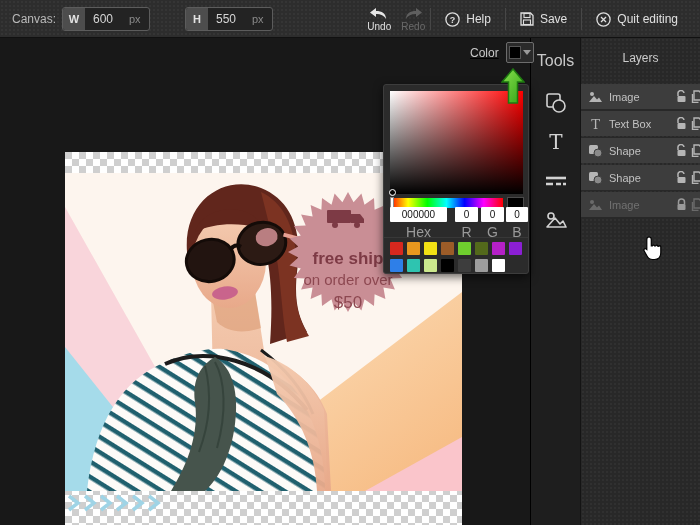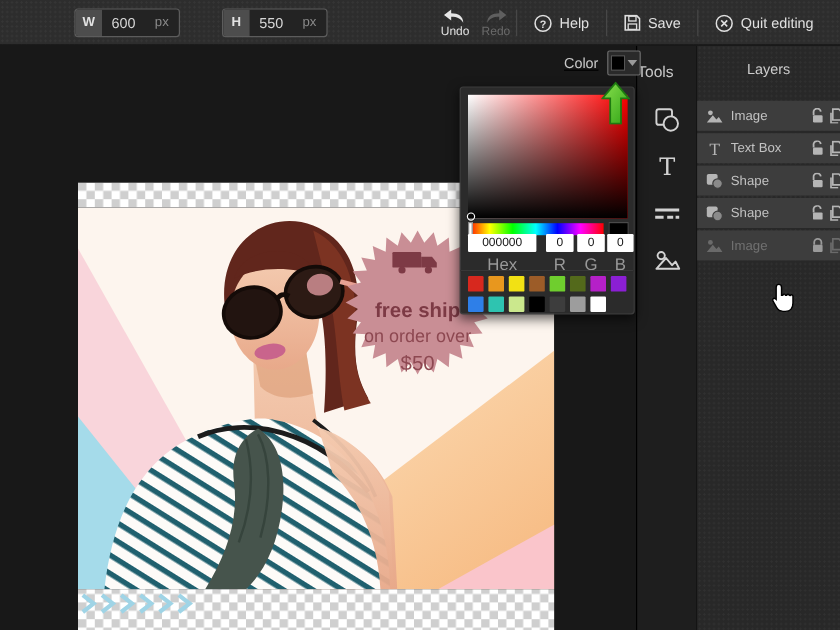--- a/index.html
+++ b/index.html
@@ -37,42 +37,42 @@
   #color-opt .lbl { color:#c9c9c9; font-size:12px; }
   #color-chip { width:28px; height:21px; border:1px solid #6d6d6d; border-radius:2px;
                 background:#2a2a2a; display:flex; align-items:center; padding:2px; gap:2px; cursor:pointer; }
   #color-chip .chip { width:15px; height:13px; background:#000; border:1px solid #555; }
   #color-chip .dd { width:0; height:0; border-left:4px solid transparent; border-right:4px solid transparent;
                     border-top:5px solid #9a9a9a; }
 
   
   #tools { left:530px; top:38px; width:50px; height:487px; background:#1e1e1e;
            border-left:1px solid #000; z-index:4; }
-  #tools .hdr { color:#c8c8c8; font-size:13px; text-align:left; padding-top:14px; }
+  #tools .hdr { color:#c8c8c8; font-size:16px; text-align:center; padding-top:14px; }
   .tool-btn { width:50px; height:38px; display:flex; align-items:center; justify-content:center;
               cursor:pointer; color:#d2d2d2; }
   #tool-list { margin-top:14px; display:flex; flex-direction:column; gap:1px; }
 
   
   #layers { left:580px; top:38px; width:120px; height:487px; background:#282828;
             background-image:radial-gradient(rgba(255,255,255,0.035) 1px, transparent 1px);
             background-size:4px 4px; border-left:1px solid #141414; z-index:4; }
   #layers .hdr { color:#cccccc; font-size:12px; text-align:center; padding-top:13px; height:46px; }
   .layer-row { position:relative; width:140px; height:25px; background:#3d3d3d; margin-bottom:2px;
                display:flex; align-items:center; padding:0 4px 0 7px; cursor:pointer; }
   .layer-row .lname { color:#c2c2c2; font-size:11px; margin-left:6px; flex:1; white-space:nowrap;
                       overflow:hidden; }
   .layer-acts { display:flex; gap:4px; align-items:center; }
   .layer-row.dimmed .licon, .layer-row.dimmed .lname, .layer-row.dimmed .act-dim { opacity:0.38; }
   .layer-row.active { background:#1ba7dc; height:27px; }
   .layer-row.active .lname { color:#ffffff; font-weight:bold; font-size:11px; }
   .bg-swatch { width:14px; height:14px; background:#ffffff; border:1px solid #d0d0d0; }
 
   
-  #picker { left:383px; top:72px; width:146px; height:190px; background:#2b2b2b;
+  #picker { left:383px; top:84px; width:146px; height:190px; background:#2b2b2b;
             border:1px solid #3d3d3d; border-radius:3px; box-shadow:0 3px 10px rgba(0,0,0,0.6);
             z-index:8; }
   #sv-area { position:absolute; left:6px; top:6px; width:133px; height:103px;
              background:linear-gradient(to bottom, rgba(0,0,0,0), #000),
                         linear-gradient(to right, #fff, #f00); cursor:crosshair; }
   #sv-cursor { position:absolute; left:-1px; bottom:-2px; width:7px; height:7px; border:1px solid #fff;
                border-radius:50%; box-shadow:0 0 1px #000; }
   #hue-bar { position:absolute; left:6px; top:113px; width:113px; height:10px;
              background:linear-gradient(to right,#f00 0%,#ff0 16%,#0f0 33%,#0ff 50%,#00f 66%,#f0f 83%,#f00 100%);
              cursor:pointer; }
@@ -96,20 +96,23 @@
   
   #green-arrow { left:501px; top:68px; z-index:9; }
   #hand-cursor { left:641px; top:235px; z-index:20; }
 </style>
 </head>
 <body>
 
 <div id="stage">
 
   <div id="topbar" class="abs">
+    <div class="abs" style="left:12px; top:0;">
+      <span class="tb-label">Canvas:</span>
+    </div>
     <div class="abs" style="left:62px; top:7px;">
       <div class="dim-group">
         <span class="dim-key">W</span>
         <input class="dim-val" value="600" style="">
         <span class="dim-unit">px</span>
       </div>
     </div>
     <div class="abs" style="left:185px; top:7px;">
       <div class="dim-group">
         <span class="dim-key">H</span>

